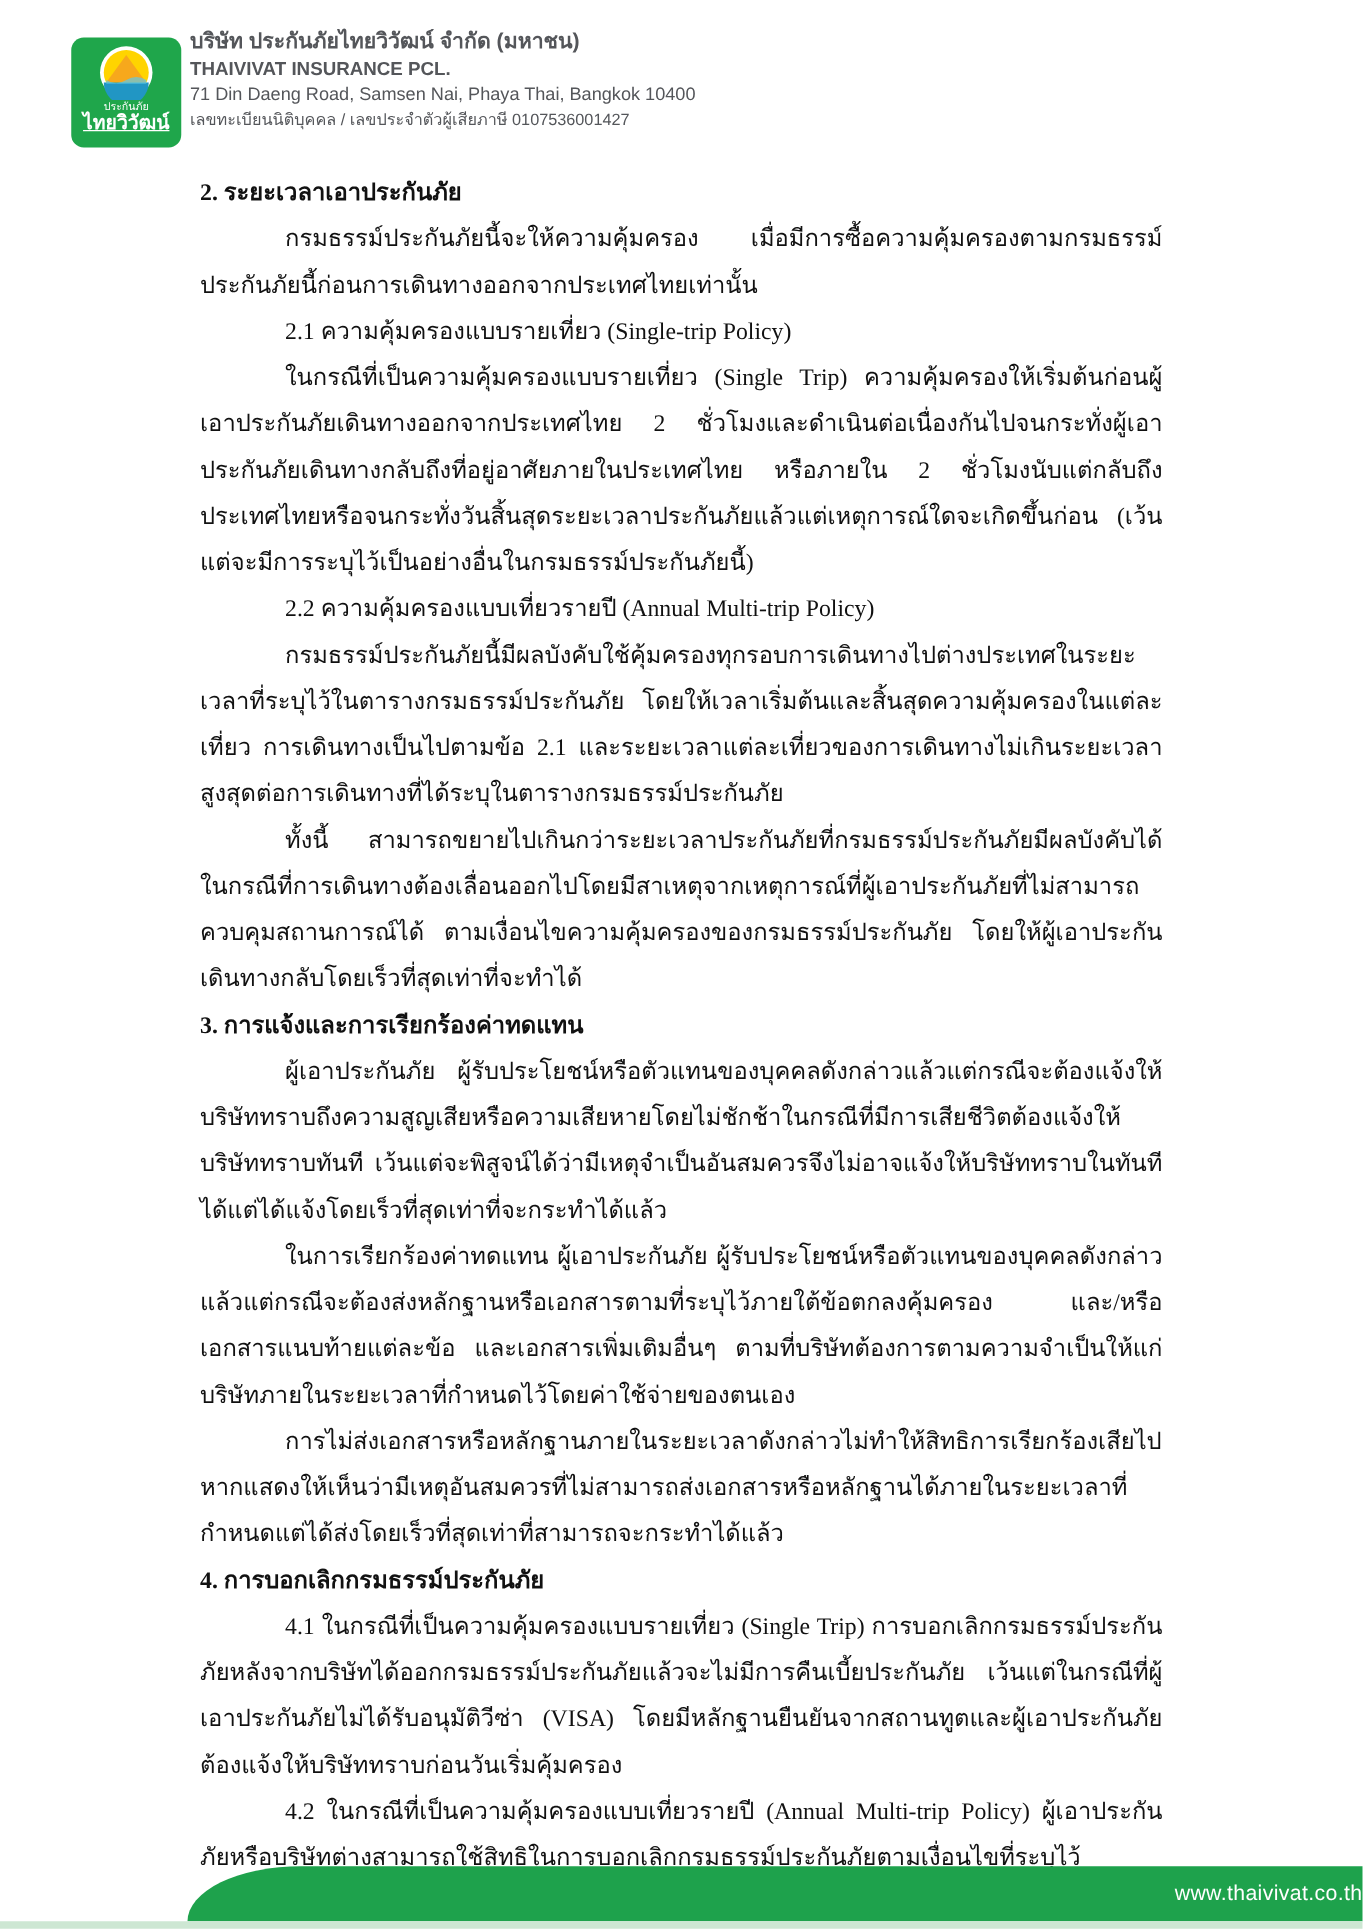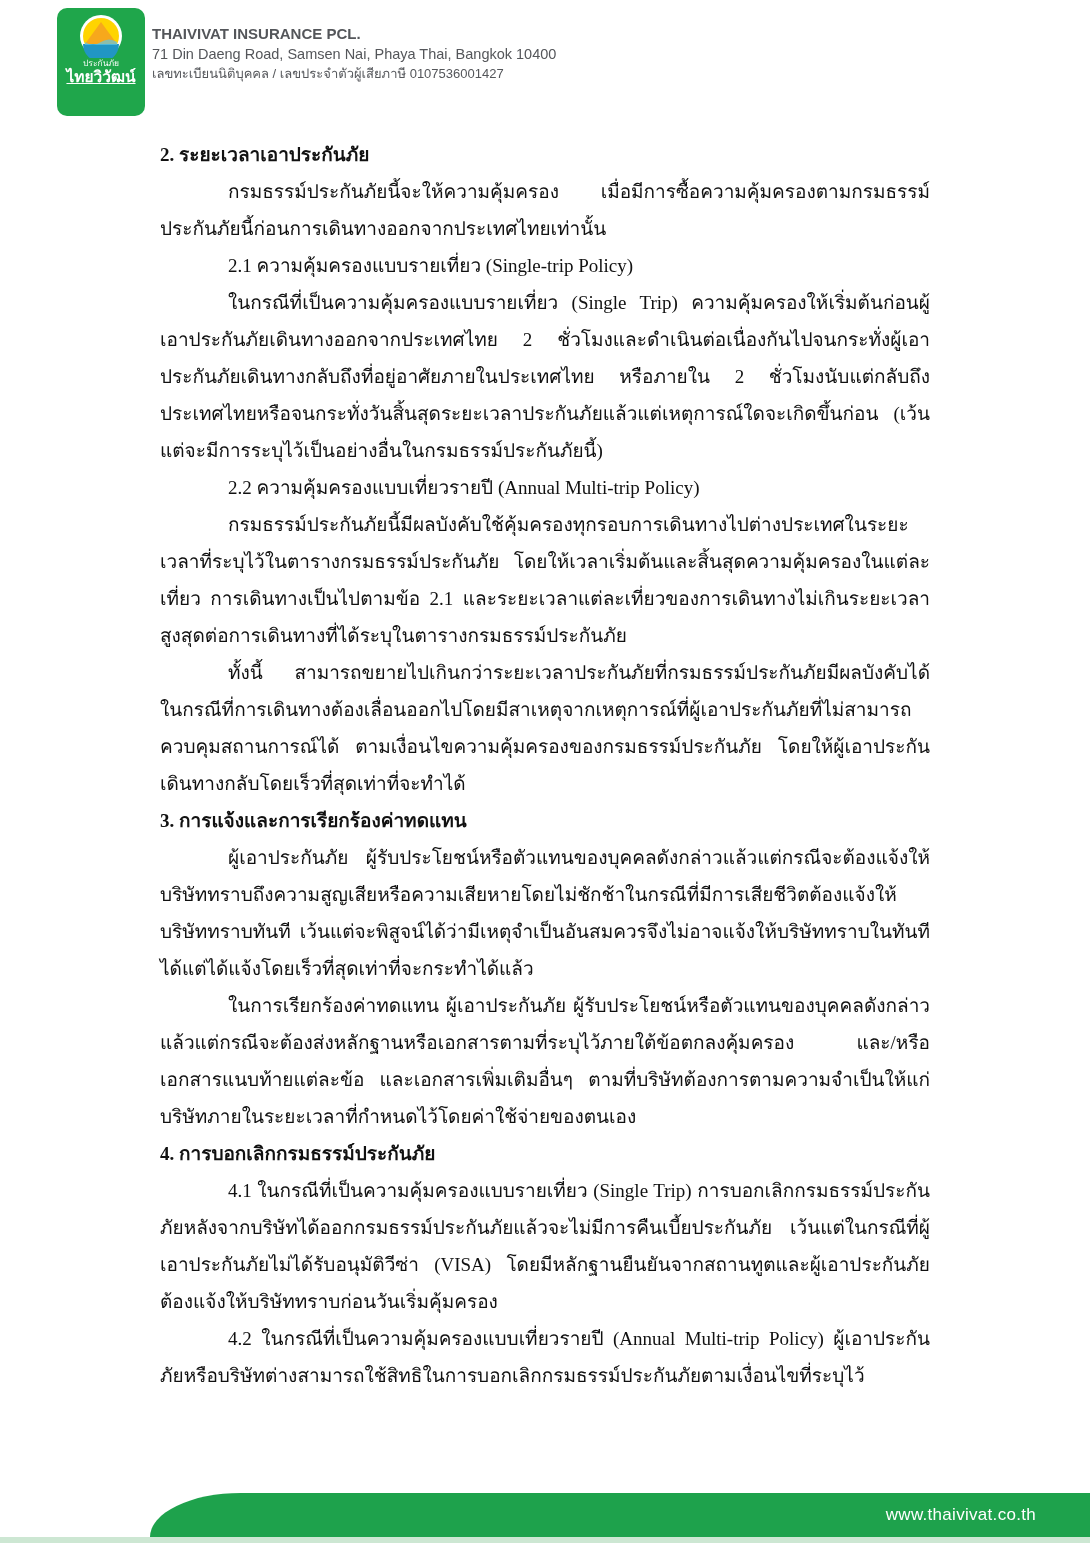--- a/index.html
+++ b/index.html
@@ -4,21 +4,21 @@
 <style>
   html,body{margin:0;padding:0;}
   body{
     width:1090px;height:1543px;position:relative;background:#ffffff;
     font-family:"Liberation Serif","DejaVu Serif",serif;
     -webkit-font-smoothing:antialiased;
   }
   
   .header{position:absolute;top:0;left:0;right:0;height:130px;}
   .logo{
-    position:absolute;top:8px;left:57px;width:88px;height:108px;
+    position:absolute;top:30px;left:57px;width:88px;height:88px;
     background:#1fa64b;border-radius:10px;text-align:center;color:#fff;
     font-family:"Liberation Sans","DejaVu Sans",sans-serif;
   }
   .logo-emblem{display:block;margin:6px auto 0 auto;}
   .logo-sub{display:block;font-size:8.5px;line-height:9px;margin-top:1px;}
   .logo-main{display:block;font-size:15.5px;font-weight:bold;line-height:18px;text-decoration:underline;}
   .header-text{
     position:absolute;top:22px;left:152px;color:#54565a;
     font-family:"Liberation Sans","DejaVu Sans",sans-serif;
   }
@@ -36,21 +36,21 @@
   .para{margin:0;text-align:justify;text-indent:68px;}
   .para.no-just{text-align:left;}
   
   .footer-bar{
     position:absolute;left:150px;right:0;bottom:6px;height:44px;
     background:#1ea24c;border-top-left-radius:95px 46px;
     display:flex;align-items:center;justify-content:flex-end;
   }
   .footer-url{
     color:#ffffff;font-family:"Liberation Sans","DejaVu Sans",sans-serif;
-    font-size:17px;padding-right:54px;letter-spacing:.3px;
+    font-size:17px;letter-spacing:.3px;
   }
   .footer-strip{
     position:absolute;left:0;right:0;bottom:0;height:6px;background:#cde7d3;
   }
 </style>
 </head>
 <body>
 
 <div class="header">
   <div class="logo">
@@ -58,39 +58,41 @@
       <circle cx="22" cy="22" r="21" fill="#ffffff"></circle>
       <circle cx="22" cy="22" r="18" fill="#ffd400"></circle>
       <polygon points="22,8 38,30 6,30" fill="#f7a81c"></polygon>
       <path d="M4 30 h36 a18 18 0 0 1 -36 0 z" fill="#2196c4"></path>
       <path d="M6 28 q8 5 16 0 q8 -5 16 0 l0 3 h-32 z" fill="#5ec8e8" opacity="0.7"></path>
     </svg>
     <span class="logo-sub">ประกันภัย</span>
     <span class="logo-main">ไทยวิวัฒน์</span>
   </div>
   <div class="header-text">
+    <div class="h-co-th">บริษัท ประกันภัยไทยวิวัฒน์ จำกัด (มหาชน)</div>
     <div class="h-co-en">THAIVIVAT INSURANCE PCL.</div>
     <div class="h-ad-en">71 Din Daeng Road, Samsen Nai, Phaya Thai, Bangkok 10400</div>
     <div class="h-reg">เลขทะเบียนนิติบุคคล / เลขประจำตัวผู้เสียภาษี 0107536001427</div>
   </div>
 </div>
 
 <div class="content">
 
   <p class="sec-heading">2. ระยะเวลาเอาประกันภัย</p>
   <p class="para">กรมธรรม์ประกันภัยนี้จะให้ความคุ้มครอง เมื่อมีการซื้อความคุ้มครองตามกรมธรรม์ประกันภัยนี้ก่อนการเดินทางออกจากประเทศไทยเท่านั้น</p>
   <p class="para no-just">2.1 ความคุ้มครองแบบรายเที่ยว (Single-trip Policy)</p>
   <p class="para">ในกรณีที่เป็นความคุ้มครองแบบรายเที่ยว (Single Trip) ความคุ้มครองให้เริ่มต้นก่อนผู้เอาประกันภัยเดินทางออกจากประเทศไทย 2 ชั่วโมงและดำเนินต่อเนื่องกันไปจนกระทั่งผู้เอาประกันภัยเดินทางกลับถึงที่อยู่อาศัยภายในประเทศไทย หรือภายใน 2 ชั่วโมงนับแต่กลับถึงประเทศไทยหรือจนกระทั่งวันสิ้นสุดระยะเวลาประกันภัยแล้วแต่เหตุการณ์ใดจะเกิดขึ้นก่อน (เว้นแต่จะมีการระบุไว้เป็นอย่างอื่นในกรมธรรม์ประกันภัยนี้)</p>
   <p class="para no-just">2.2 ความคุ้มครองแบบเที่ยวรายปี (Annual Multi-trip Policy)</p>
   <p class="para">กรมธรรม์ประกันภัยนี้มีผลบังคับใช้คุ้มครองทุกรอบการเดินทางไปต่างประเทศในระยะเวลาที่ระบุไว้ในตารางกรมธรรม์ประกันภัย โดยให้เวลาเริ่มต้นและสิ้นสุดความคุ้มครองในแต่ละเที่ยว การเดินทางเป็นไปตามข้อ 2.1 และระยะเวลาแต่ละเที่ยวของการเดินทางไม่เกินระยะเวลาสูงสุดต่อการเดินทางที่ได้ระบุในตารางกรมธรรม์ประกันภัย</p>
   <p class="para">ทั้งนี้ สามารถขยายไปเกินกว่าระยะเวลาประกันภัยที่กรมธรรม์ประกันภัยมีผลบังคับได้ ในกรณีที่การเดินทางต้องเลื่อนออกไปโดยมีสาเหตุจากเหตุการณ์ที่ผู้เอาประกันภัยที่ไม่สามารถควบคุมสถานการณ์ได้ ตามเงื่อนไขความคุ้มครองของกรมธรรม์ประกันภัย โดยให้ผู้เอาประกันเดินทางกลับโดยเร็วที่สุดเท่าที่จะทำได้</p>
 
   <p class="sec-heading">3. การแจ้งและการเรียกร้องค่าทดแทน</p>
   <p class="para">ผู้เอาประกันภัย ผู้รับประโยชน์หรือตัวแทนของบุคคลดังกล่าวแล้วแต่กรณีจะต้องแจ้งให้บริษัททราบถึงความสูญเสียหรือความเสียหายโดยไม่ชักช้าในกรณีที่มีการเสียชีวิตต้องแจ้งให้บริษัททราบทันที เว้นแต่จะพิสูจน์ได้ว่ามีเหตุจำเป็นอันสมควรจึงไม่อาจแจ้งให้บริษัททราบในทันทีได้แต่ได้แจ้งโดยเร็วที่สุดเท่าที่จะกระทำได้แล้ว</p>
   <p class="para">ในการเรียกร้องค่าทดแทน ผู้เอาประกันภัย ผู้รับประโยชน์หรือตัวแทนของบุคคลดังกล่าวแล้วแต่กรณีจะต้องส่งหลักฐานหรือเอกสารตามที่ระบุไว้ภายใต้ข้อตกลงคุ้มครอง และ/หรือเอกสารแนบท้ายแต่ละข้อ และเอกสารเพิ่มเติมอื่นๆ ตามที่บริษัทต้องการตามความจำเป็นให้แก่บริษัทภายในระยะเวลาที่กำหนดไว้โดยค่าใช้จ่ายของตนเอง</p>
+  <p class="para">การไม่ส่งเอกสารหรือหลักฐานภายในระยะเวลาดังกล่าวไม่ทำให้สิทธิการเรียกร้องเสียไป หากแสดงให้เห็นว่ามีเหตุอันสมควรที่ไม่สามารถส่งเอกสารหรือหลักฐานได้ภายในระยะเวลาที่กำหนดแต่ได้ส่งโดยเร็วที่สุดเท่าที่สามารถจะกระทำได้แล้ว</p>
 
   <p class="sec-heading">4. การบอกเลิกกรมธรรม์ประกันภัย</p>
   <p class="para">4.1 ในกรณีที่เป็นความคุ้มครองแบบรายเที่ยว (Single Trip) การบอกเลิกกรมธรรม์ประกันภัยหลังจากบริษัทได้ออกกรมธรรม์ประกันภัยแล้วจะไม่มีการคืนเบี้ยประกันภัย เว้นแต่ในกรณีที่ผู้เอาประกันภัยไม่ได้รับอนุมัติวีซ่า (VISA) โดยมีหลักฐานยืนยันจากสถานทูตและผู้เอาประกันภัยต้องแจ้งให้บริษัททราบก่อนวันเริ่มคุ้มครอง</p>
   <p class="para">4.2 ในกรณีที่เป็นความคุ้มครองแบบเที่ยวรายปี (Annual Multi-trip Policy) ผู้เอาประกันภัยหรือบริษัทต่างสามารถใช้สิทธิในการบอกเลิกกรมธรรม์ประกันภัยตามเงื่อนไขที่ระบุไว้</p>
 
 </div>
 
 <div class="footer-bar">
   <span class="footer-url">www.thaivivat.co.th</span>
 </div>

